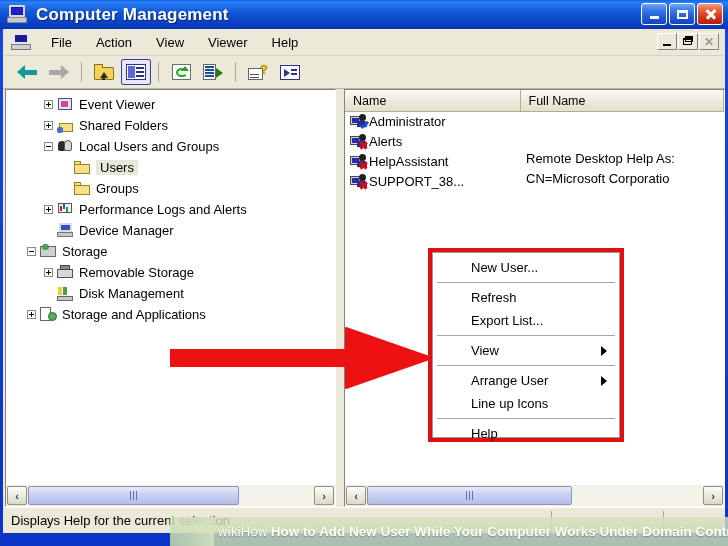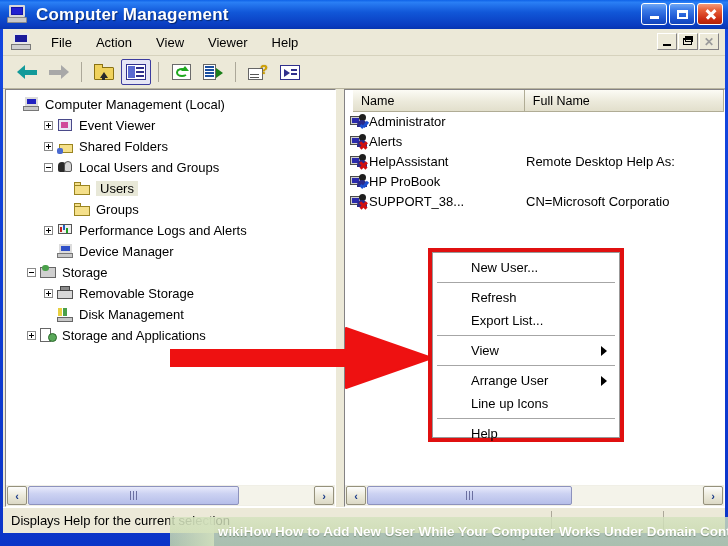--- a/index.html
+++ b/index.html
@@ -227,33 +227,33 @@
   .ti-dd .d1{position:absolute;left:1px;top:2px;width:8px;height:11px;background:#d04a4a;border:1px solid #802020;}
   .ti-dd .d2{position:absolute;left:8px;top:4px;width:7px;height:9px;background:#4a8ad0;border:1px solid #204080;}
   .ti-dmg .y1{position:absolute;left:1px;top:1px;width:4px;height:8px;background:#e8d040;}
   .ti-dmg .y2{position:absolute;left:6px;top:1px;width:4px;height:8px;background:#4aa04a;}
   .ti-dmg .bs{position:absolute;left:0;bottom:0px;width:16px;height:5px;background:#c8c8c8;border:1px solid #666;box-sizing:border-box;}
   .ti-svc .pg{position:absolute;left:0;top:0px;width:11px;height:14px;background:#fff;border:1px solid #666;box-sizing:border-box;}
   .ti-svc .g{position:absolute;right:0;bottom:1px;width:9px;height:9px;background:#5aa85a;border-radius:50%;border:1px solid #2a6a2a;box-sizing:border-box;}
 
   
   .lv-head{
-    position:absolute;left:8px;top:0;right:0;height:21px;background:#ece9d8;
+    position:absolute;left:0;top:0;right:0;height:21px;background:#ece9d8;
     border-bottom:1px solid #b0ac95;display:flex;
   }
   .lv-col{
     font-size:12.5px;color:#000;display:flex;align-items:center;padding-left:8px;
     box-sizing:border-box;height:100%;
     border-right:1px solid #b0ac95;
     background:linear-gradient(180deg,#fcfbf5 0%,#eceadb 55%,#e2dfcc 100%);
   }
   .lv-col.c1{width:176px;}
   .lv-col.c2{width:204px;}
   .lv-rows{position:absolute;left:0;top:21px;right:0;bottom:22px;overflow:hidden;}
-  .lv-row{display:flex;align-items:center;height:20px;padding-left:5px;}
+  .lv-row{display:flex;height:20px;padding-left:5px;}
   .lv-name{display:flex;align-items:center;width:176px;box-sizing:border-box;}
   .lv-txt{font-size:13px;color:#000;margin-left:2px;white-space:nowrap;}
   .lv-full{font-size:13px;color:#000;white-space:nowrap;}
   .usericon{position:relative;width:17px;height:15px;flex:0 0 auto;}
   .usericon .mon{position:absolute;left:0;top:2px;width:11px;height:9px;background:#d0d0d0;border:1px solid #4a4a4a;box-sizing:border-box;}
   .usericon .mon:after{content:"";position:absolute;left:1px;top:1px;right:1px;bottom:1px;background:#2a2aaa;}
   .usericon .head{position:absolute;right:1px;top:0px;width:7px;height:7px;border-radius:50%;background:#1e1e1e;}
   .usericon .body{position:absolute;right:0px;top:6px;width:10px;height:7px;border-radius:5px 5px 0 0;background:#2a2a8a;}
   .usericon .xmark{position:absolute;right:0px;bottom:0px;width:8px;height:8px;}
   .usericon .xmark:before,.usericon .xmark:after{
@@ -312,21 +312,21 @@
   .status-text{font-size:13px;color:#000;padding-left:8px;white-space:nowrap;}
   .status-sep{position:absolute;top:3px;width:1px;height:20px;background:#aca899;}
 
   
   .watermark{
     position:absolute;left:170px;top:517px;width:558px;height:29px;z-index:60;
     display:flex;align-items:center;
     background:linear-gradient(180deg,rgba(212,226,190,0.82) 0%,rgba(196,214,170,0.86) 100%);
   }
   .wm-wiki{
-    font-size:13px;font-weight:bold;color:#ffffff;text-shadow:0 1px 1px rgba(90,110,70,0.6);
+    font-size:13px;font-weight:normal;color:#ffffff;text-shadow:0 1px 1px rgba(90,110,70,0.6);
     margin-left:48px;letter-spacing:0.3px;
   }
   .wm-text{
     font-size:13.5px;font-weight:bold;color:#ffffff;
     text-shadow:0 1px 1px rgba(90,110,70,0.55);margin-left:3px;white-space:nowrap;
   }
   .wm-fade{position:absolute;left:0;top:0;width:44px;height:100%;
     background:linear-gradient(90deg,rgba(212,226,190,0) 0%,rgba(212,226,190,0.85) 100%);}
 </style>
 </head>
@@ -431,29 +431,20 @@
           <div class="tri"></div>
           <div class="bars"></div>
         </div>
     </div>
   </div>
 
   <div class="pane-wrap">
 
     <div class="pane pane-left">
       <div class="tree" id="tree-root">
-          <div class="tnode">
-            <div class="ind" style="width: 0px;"></div>
-            <div class="spacer"></div>
-            <div class="ti ti-comp">
-              <div class="scr"></div>
-              <div class="bs"></div>
-            </div>
-            <span class="tlabel">Computer Management (Local)</span>
-          </div>
           <div class="tnode">
             <div class="ind" style="width: 34px;"></div>
             <div class="pm plus"></div>
             <div class="ti ti-ev">
               <div class="sq"></div>
               <div class="dot"></div>
             </div>
             <span class="tlabel">Event Viewer</span>
           </div>
           <div class="tnode">
@@ -600,32 +591,20 @@
               <span class="lv-txt">HelpAssistant</span>
             </div>
             <span class="lv-full">Remote Desktop Help As:</span>
           </div>
           <div class="lv-row">
             <div class="lv-name">
               <div class="usericon">
                 <div class="mon"></div>
                 <div class="head"></div>
                 <div class="body"></div>
-                <div class="ck"></div>
-              </div>
-              <span class="lv-txt">HP ProBook</span>
-            </div>
-            <span class="lv-full"></span>
-          </div>
-          <div class="lv-row">
-            <div class="lv-name">
-              <div class="usericon">
-                <div class="mon"></div>
-                <div class="head"></div>
-                <div class="body"></div>
                 <div class="xmark"></div>
               </div>
               <span class="lv-txt">SUPPORT_38...</span>
             </div>
             <span class="lv-full">CN=Microsoft Corporatio</span>
           </div>
         </div>
       <div class="hsb">
         <div class="sb-btn">‹</div>
         <div class="sb-track">

